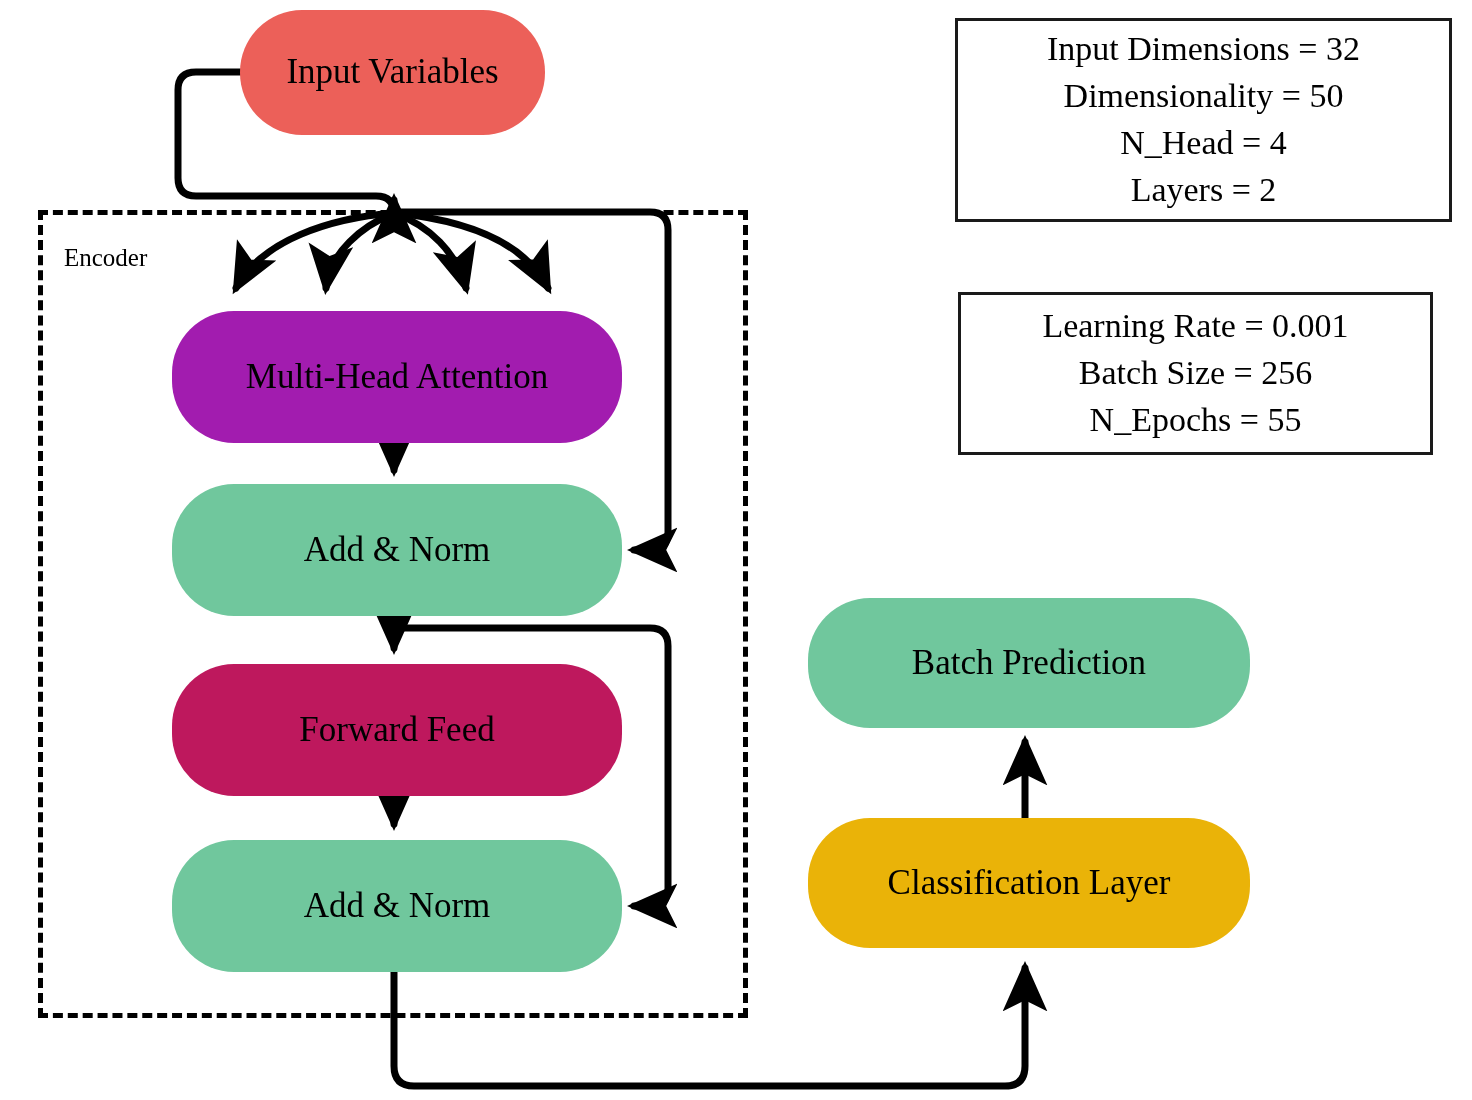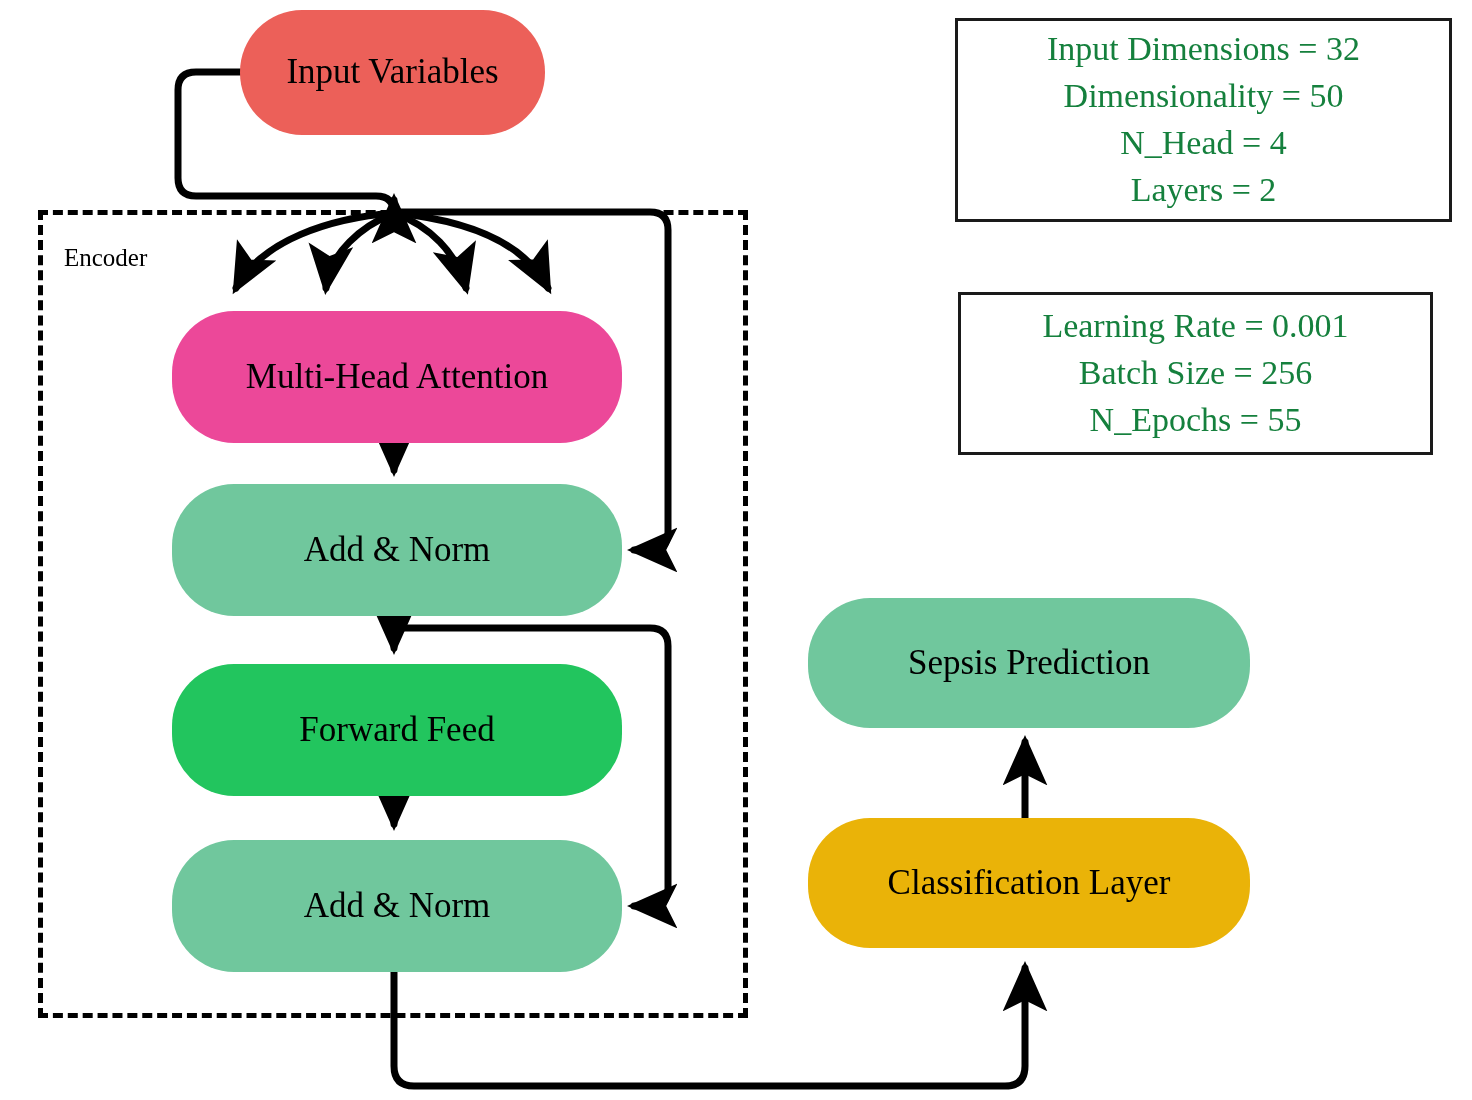--- a/index.html
+++ b/index.html
@@ -41,21 +41,21 @@
     background: #ffffff;
     box-sizing: border-box;
     display: flex;
     flex-direction: column;
     align-items: center;
     justify-content: center;
   }
   .infoline {
     font-size: 34px;
     line-height: 1.38;
-    color: #15803d;
+    color: #000000;
     white-space: nowrap;
   }
   .encoder-box {
     position: absolute;
     border: 5px dashed #000000;
     box-sizing: border-box;
     background: transparent;
   }
   .encoder-label {
     position: absolute;
@@ -101,42 +101,42 @@
       <path d="M394,972 L394,1066 Q394,1086 414,1086 L1005,1086 Q1025,1086 1025,1066 L1025,968" marker-end="url(#ah)"></path>
 
       <path d="M1025,818 L1025,742" marker-end="url(#ah)"></path>
     </g>
   </svg>
 
   <div class="node" style="left:240px; top:10px; width:305px; height:125px; background:#EC6059;">
     <span>Input Variables</span>
   </div>
 
-  <div class="node" style="left:172px; top:311px; width:450px; height:132px; background:#ec4899;">
+  <div class="node" style="left:172px; top:311px; width:450px; height:132px; background:#a21caf;">
     <span>Multi-Head Attention</span>
   </div>
 
   <div class="node" style="left:172px; top:484px; width:450px; height:132px; background:#70C79D;">
     <span>Add &amp; Norm</span>
   </div>
 
-  <div class="node" style="left:172px; top:664px; width:450px; height:132px; background:#22c55e;">
+  <div class="node" style="left:172px; top:664px; width:450px; height:132px; background:#be185d;">
     <span>Forward Feed</span>
   </div>
 
   <div class="node" style="left:172px; top:840px; width:450px; height:132px; background:#70C79D;">
     <span>Add &amp; Norm</span>
   </div>
 
   <div class="node" style="left:808px; top:818px; width:442px; height:130px; background:#eab308;">
     <span>Classification Layer</span>
   </div>
 
   <div class="node" style="left:808px; top:598px; width:442px; height:130px; background:#70C79D;">
-    <span>Sepsis Prediction</span>
+    <span>Batch Prediction</span>
   </div>
 
   <div class="infobox" style="left:955px; top:18px; width:497px; height:204px;">
     <div class="infoline">Input Dimensions = 32</div>
     <div class="infoline">Dimensionality = 50</div>
     <div class="infoline">N_Head = 4</div>
     <div class="infoline">Layers = 2</div>
   </div>
 
   <div class="infobox" style="left:958px; top:292px; width:475px; height:163px;">

